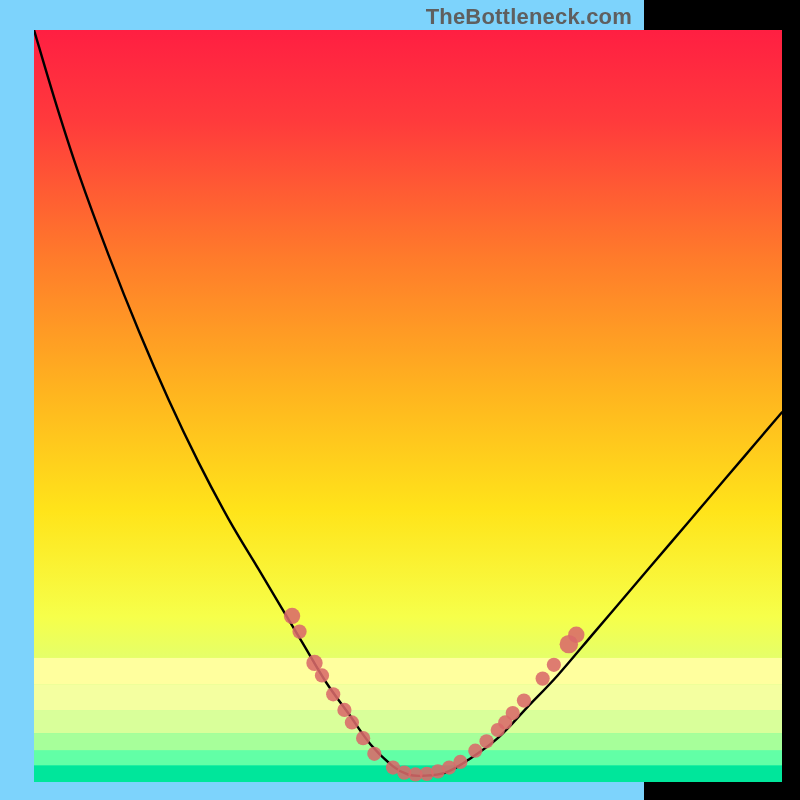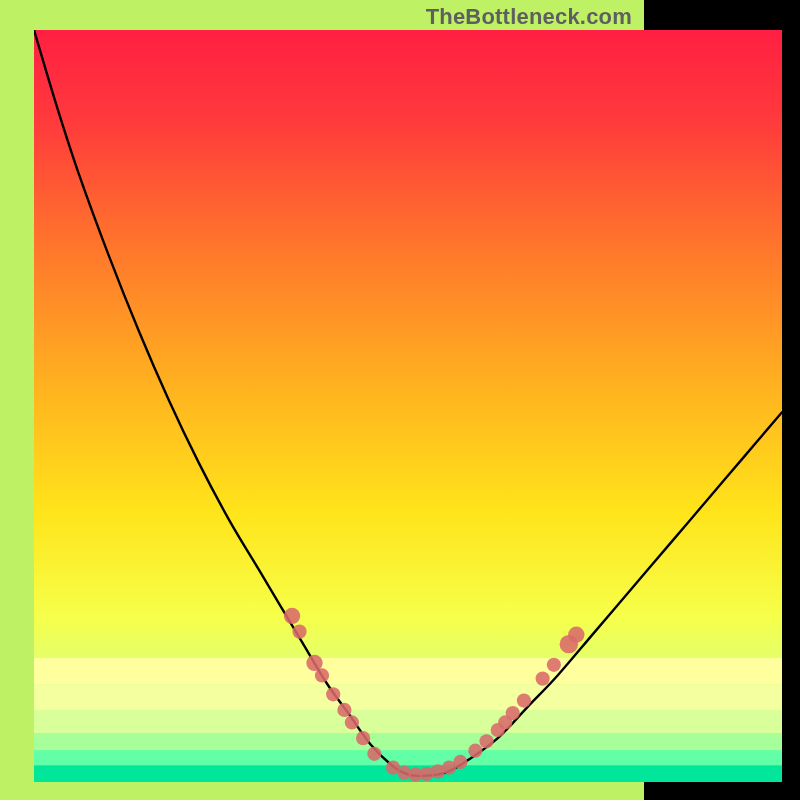--- a/index.html
+++ b/index.html
@@ -10,21 +10,21 @@
     background: #000;
     overflow: hidden;
     font-family: Arial, Helvetica, sans-serif;
   }
   .frame {
     position: absolute;
     left: 0;
     top: 0;
     width: 644px;
     height: 800px;
-    background: #bef264;
+    background: #7dd3fc;
   }
   .watermark {
     position: absolute;
     top: 4px;
     right: 12px;
     color: #5f5f5f;
     font-size: 22px;
     font-weight: 600;
     letter-spacing: 0.2px;
     z-index: 10;

